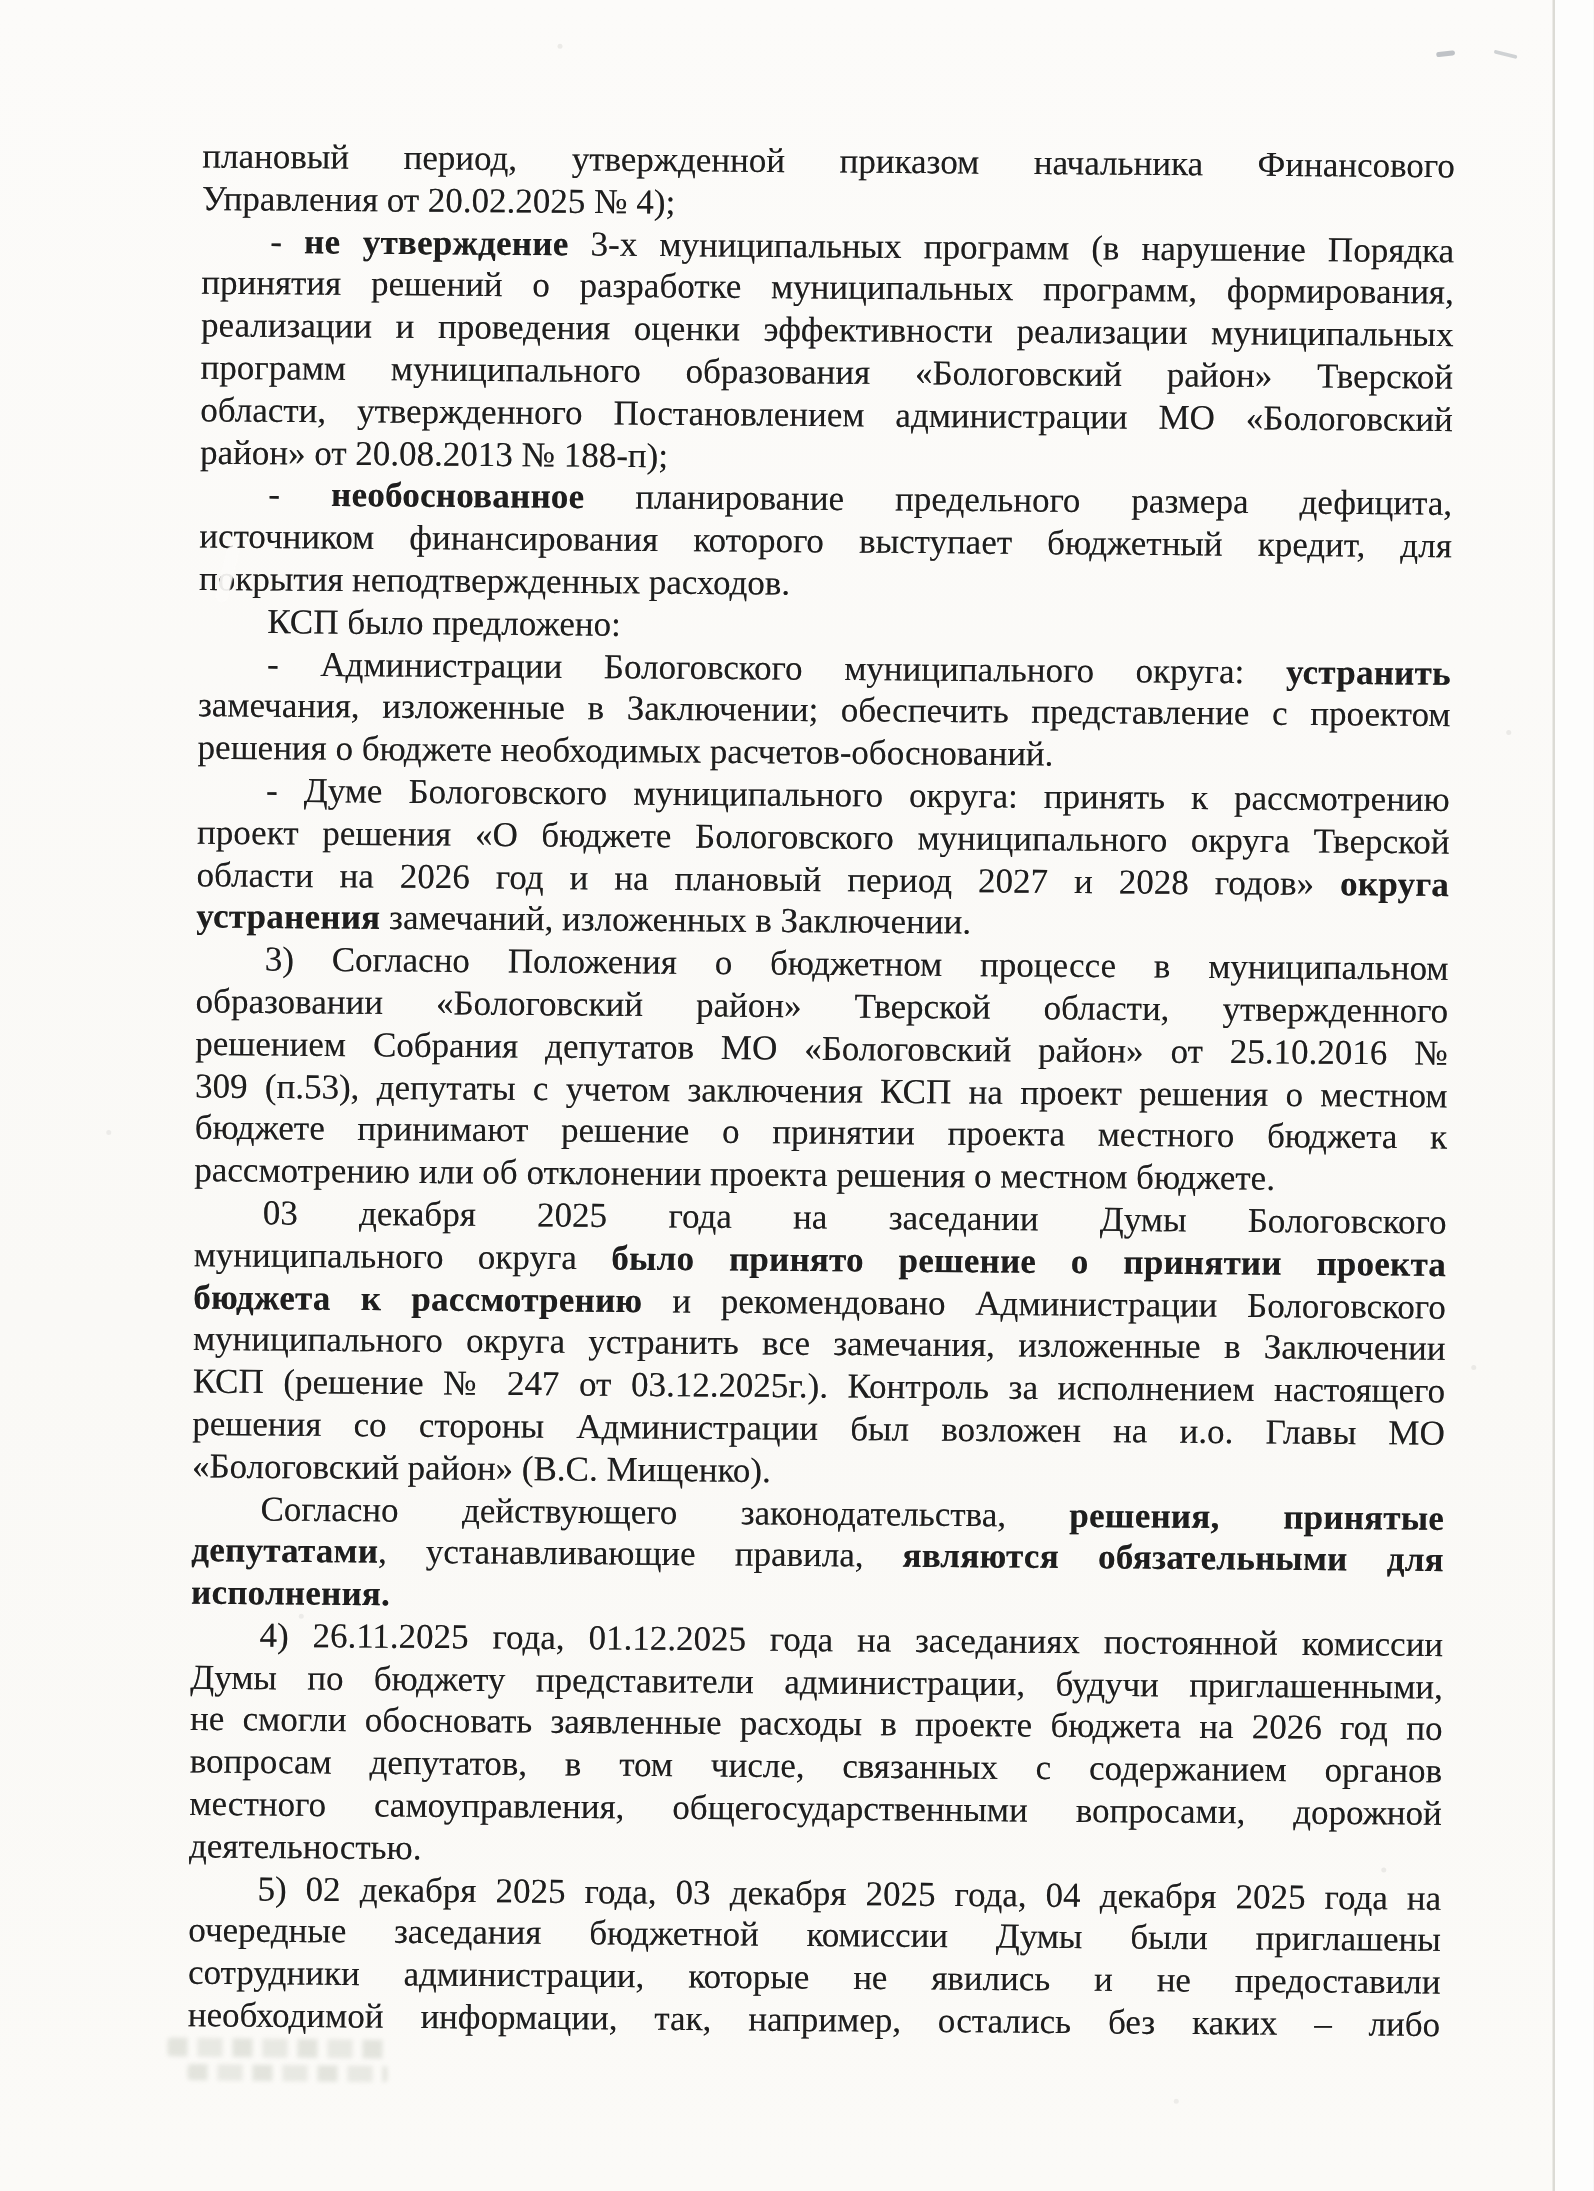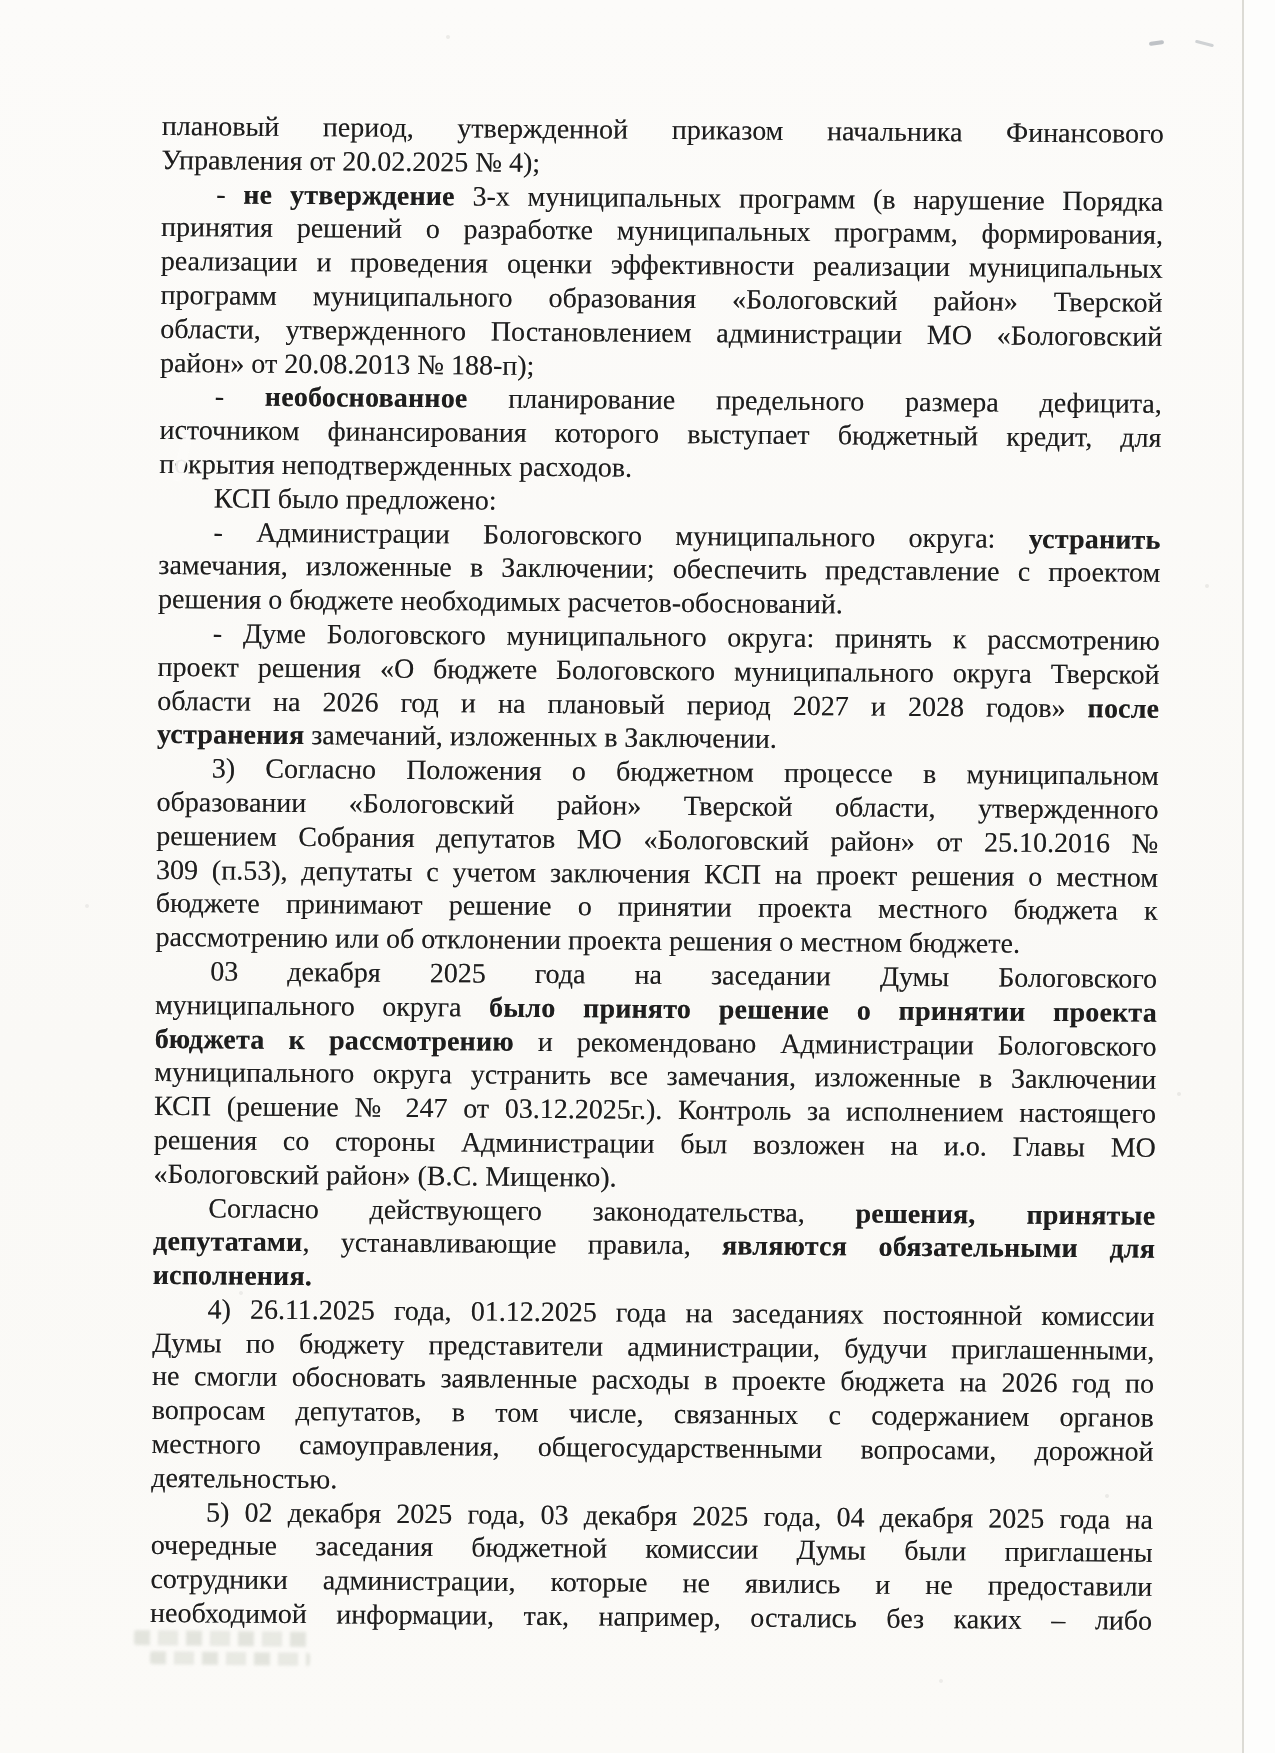--- a/index.html
+++ b/index.html
@@ -110,21 +110,21 @@
         <div class="line first"><span>КСП было предложено:</span></div>
       </div>
       <div class="para">
         <div class="line just first"><span>- Администрации Бологовского муниципального округа: </span><b>устранить</b></div>
         <div class="line just"><span>замечания, изложенные в Заключении; обеспечить представление с проектом</span></div>
         <div class="line"><span>решения о бюджете необходимых расчетов-обоснований.</span></div>
       </div>
       <div class="para">
         <div class="line just first"><span>- Думе Бологовского муниципального округа: принять к рассмотрению</span></div>
         <div class="line just"><span>проект решения «О бюджете Бологовского муниципального округа Тверской</span></div>
-        <div class="line just"><span>области на 2026 год и на плановый период 2027 и 2028 годов» </span><b>после</b></div>
+        <div class="line just"><span>области на 2026 год и на плановый период 2027 и 2028 годов» </span><b>округа</b></div>
         <div class="line"><b>устранения</b><span> замечаний, изложенных в Заключении.</span></div>
       </div>
       <div class="para">
         <div class="line just first"><span>3) Согласно Положения о бюджетном процессе в муниципальном</span></div>
         <div class="line just"><span>образовании «Бологовский район» Тверской области, утвержденного</span></div>
         <div class="line just"><span>решением Собрания депутатов МО «Бологовский район» от 25.10.2016 №</span></div>
         <div class="line just"><span>309 (п.53), депутаты с учетом заключения КСП на проект решения о местном</span></div>
         <div class="line just"><span>бюджете принимают решение о принятии проекта местного бюджета к</span></div>
         <div class="line"><span>рассмотрению или об отклонении проекта решения о местном бюджете.</span></div>
       </div>

